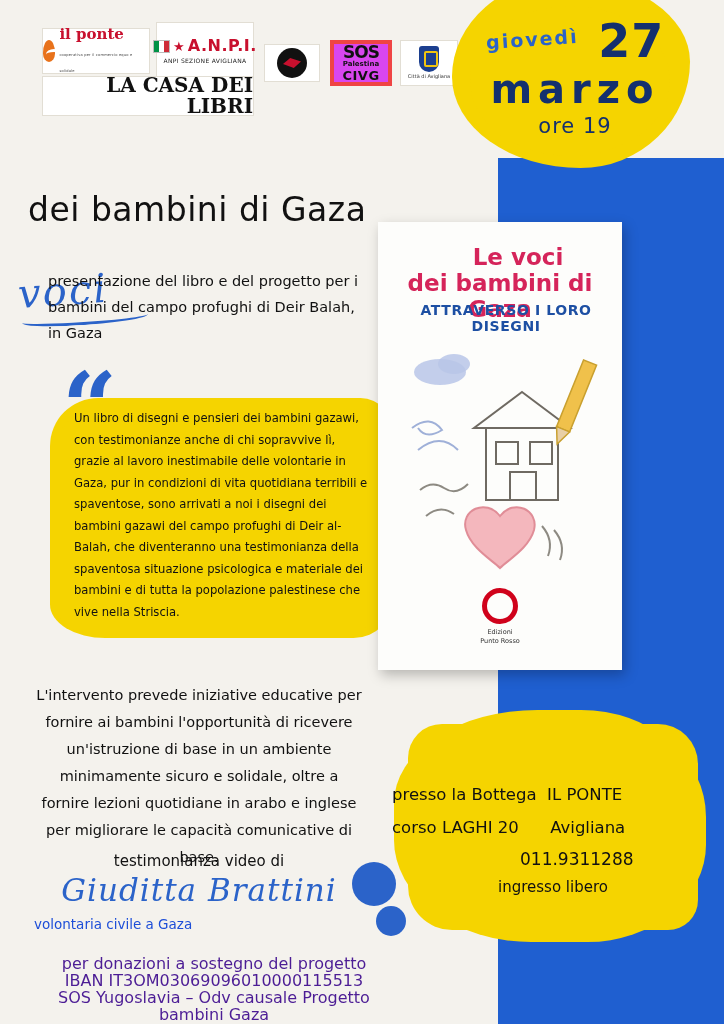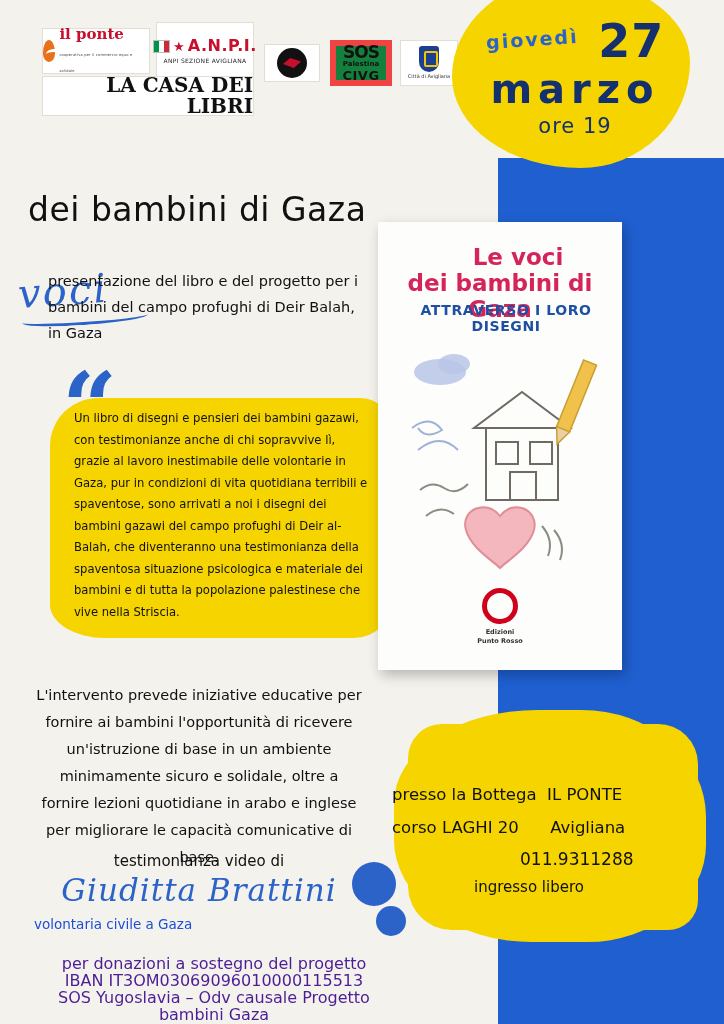--- a/index.html
+++ b/index.html
@@ -174,22 +174,22 @@
   }
   .cpa-circle:after {
     content: "";
     width: 18px; height: 10px;
     background: #c8102e;
     clip-path: polygon(0 60%, 40% 0, 100% 35%, 60% 100%);
   }
 
   .logo-sos {
     left: 294px; top: 26px; width: 62px; height: 46px;
-    background: #15803d;
-    border: 6px solid #ef4444;
+    background: #d946ef;
+    border: 4px solid #ef4444;
     flex-direction: column;
   }
   .sos-word { font-size: 17px; font-weight: 700; color: #111; letter-spacing: -1px; }
   .sos-pal { font-size: 7px; color: #111; font-weight: 700; }
   .sos-civg { font-size: 13px; color: #111; font-weight: 700; letter-spacing: .5px; }
 
   .logo-avigliana {
     left: 364px; top: 26px; width: 58px; height: 46px;
     background: #ffffff;
     border: 1px solid #e2ded4;
@@ -329,21 +329,21 @@
   }
   .book-logo {
     position: absolute; left: 0; bottom: 24px; width: 244px;
     text-align: center;
   }
   .book-logo-mark {
     width: 26px; height: 26px; border-radius: 50%;
     border: 5px solid #d0021b;
     margin: 0 auto 4px auto;
   }
-  .book-logo-text { font-size: 6.5px; color: #333; line-height: 9px; font-weight: bold; }
+  .book-logo-text { font-size: 6.5px; color: #333; line-height: 9px; }
 
   
   .edu-text {
     position: absolute;
     left: 34px; top: 682px;
     width: 330px;
     font-size: 14.5px;
     line-height: 27px;
     color: #111;
     text-align: center;
@@ -413,21 +413,21 @@
     line-height: 33px;
     white-space: pre;
   }
   .venue-phone {
     font-size: 17px;
     margin-left: 128px;
     line-height: 30px;
   }
   .venue-free {
     font-size: 15px;
-    margin-left: 82px;
+    margin-left: 106px;
     line-height: 26px;
   }
 
   
   .dot-big {
     position: absolute;
     left: 352px; top: 862px;
     width: 44px; height: 44px;
     border-radius: 50%;
     background: #2b63c9;

